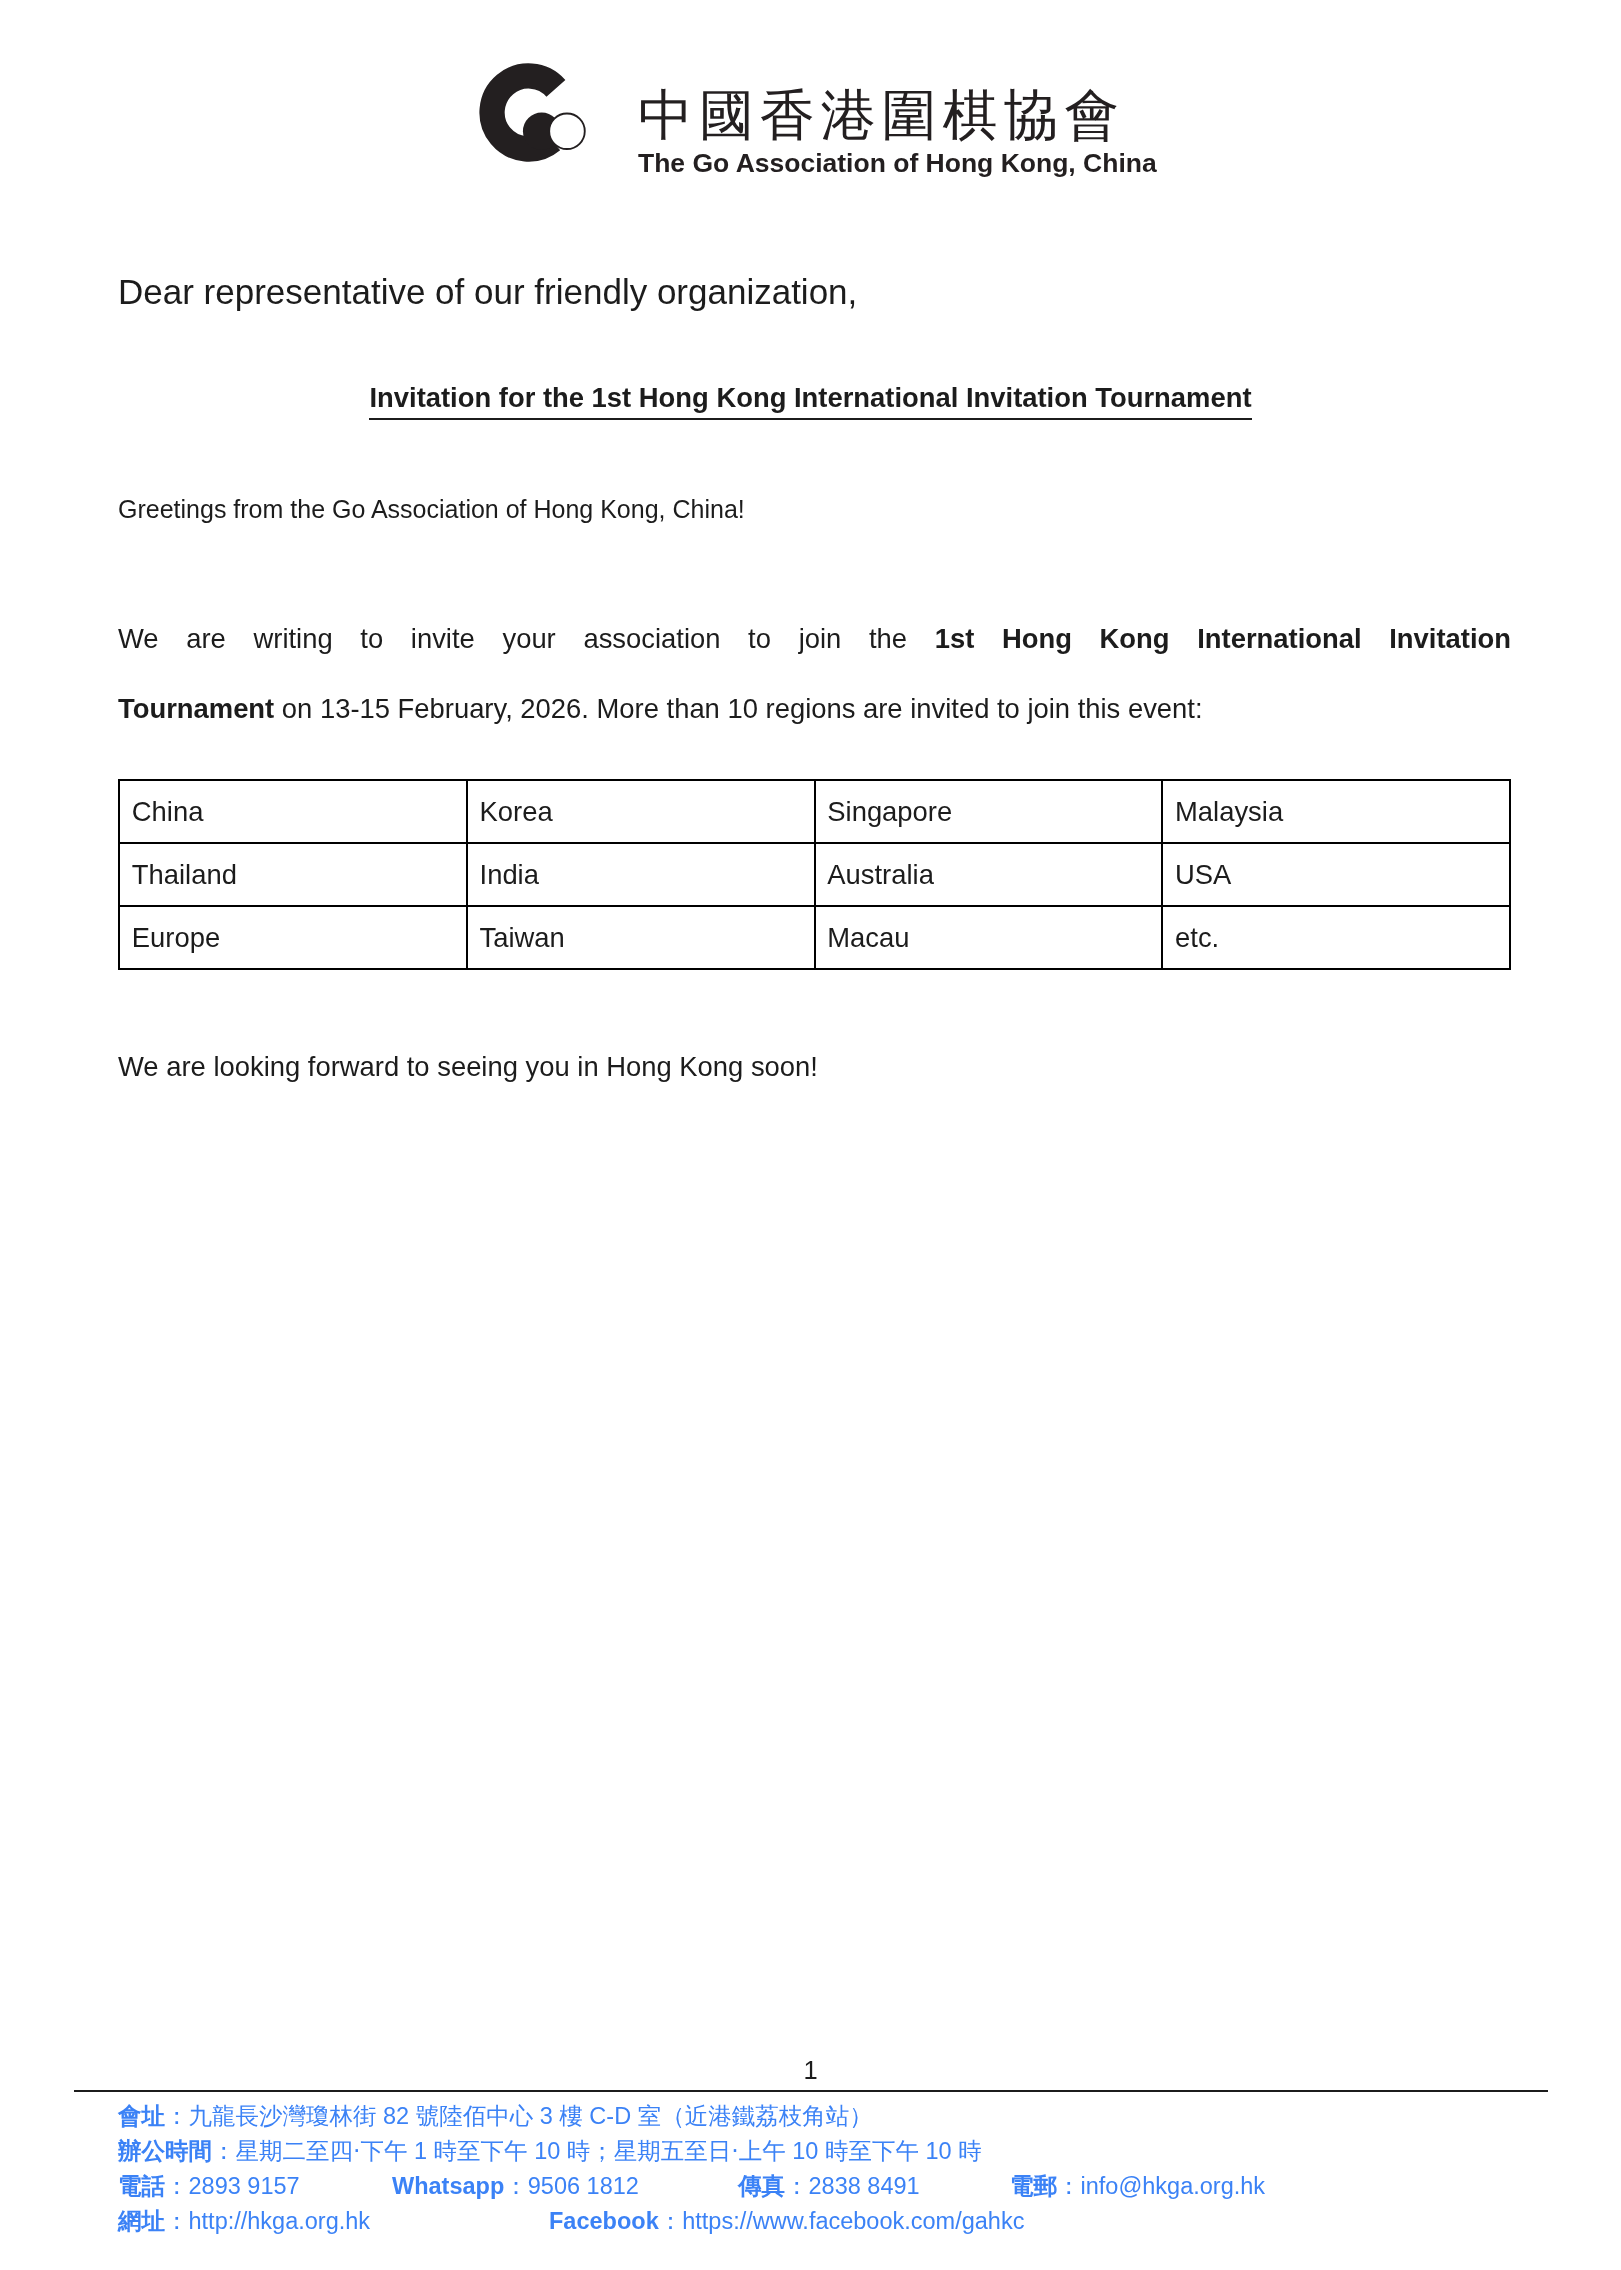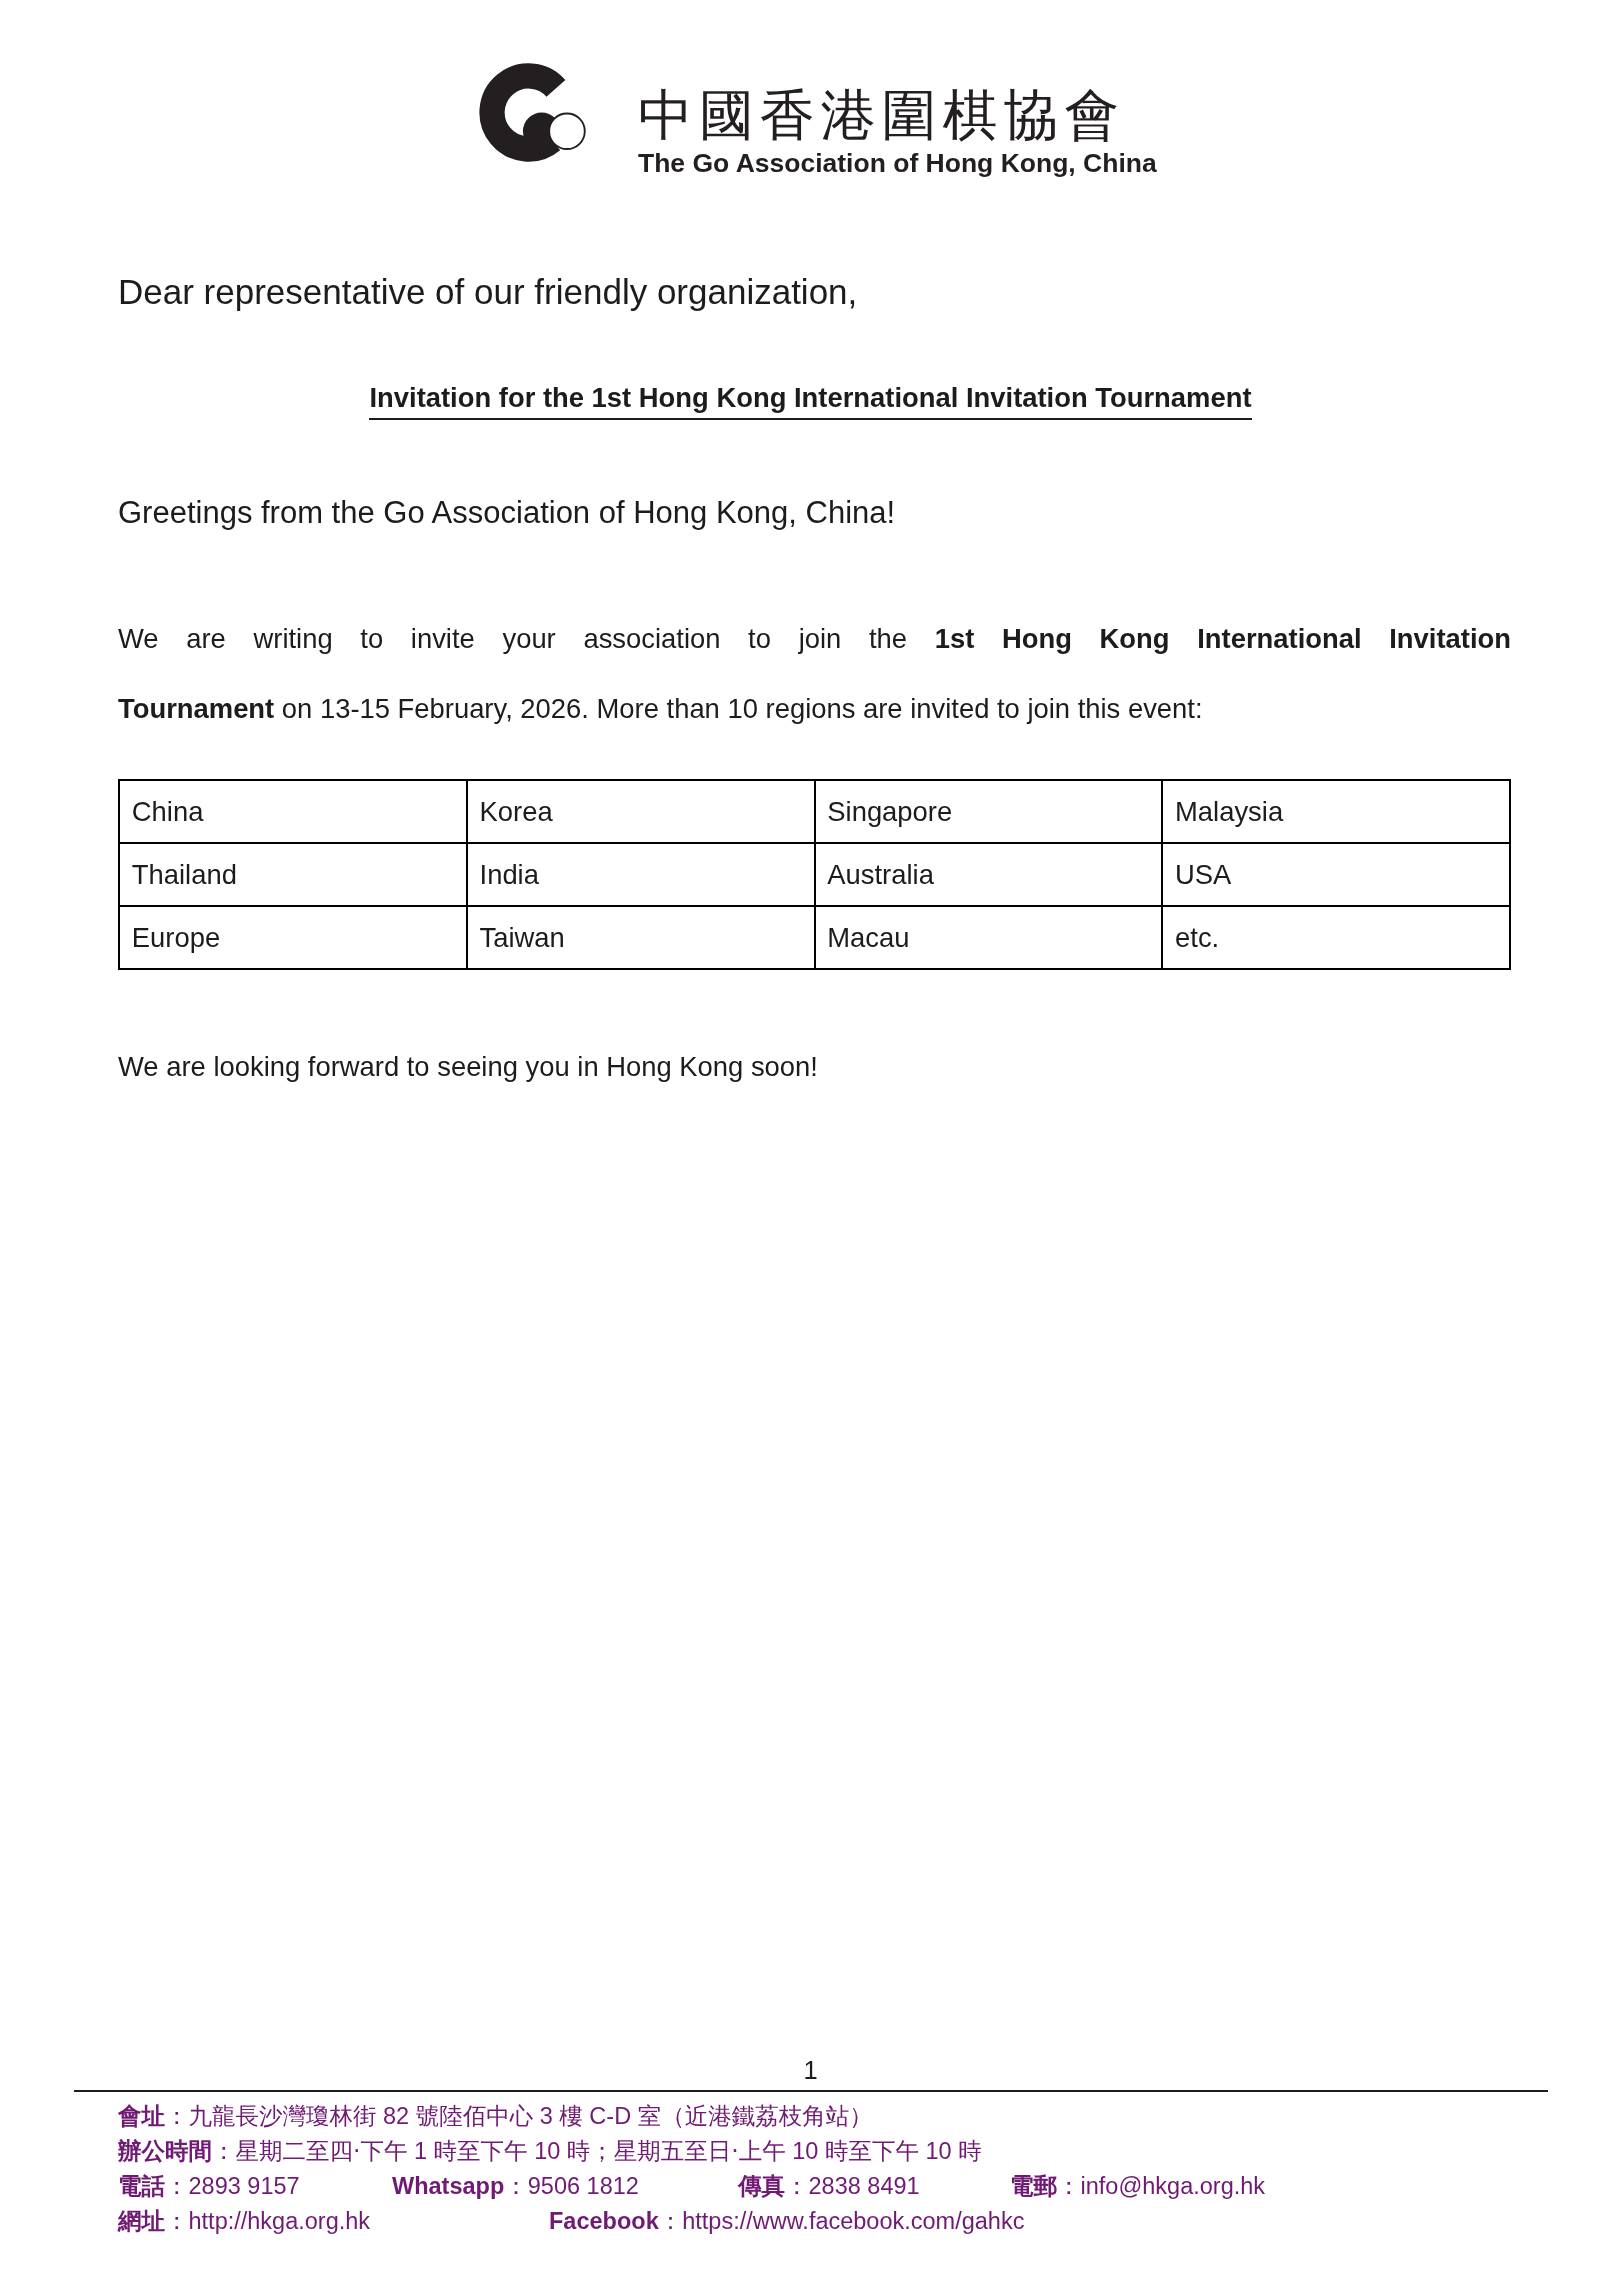--- a/index.html
+++ b/index.html
@@ -16,39 +16,39 @@
   
   .logo { position:absolute; top:59px; left:478px; display:flex; gap:42px; }
   .logo-mark { width:118px; height:122px; flex:0 0 auto; }
   .logo-text { padding-top:26.5px; }
   .org-zh { font-size:55px; line-height:59px; letter-spacing:5.9px; color:#231f20; white-space:nowrap; }
   .org-en { font-size:26.5px; line-height:25.5px; font-weight:700; color:#231f20; white-space:nowrap; margin-top:6px; }
   
   .salutation { position:absolute; top:272px; left:118px; font-size:35px; }
   .title-wrap { position:absolute; top:382px; left:0; width:1621px; text-align:center; }
   .title-line { display:inline-block; font-size:27.4px; font-weight:700; border-bottom:2.9px solid #1c1c1c; padding-bottom:3.9px; }
-  .greeting { position:absolute; top:495px; left:118px; font-size:31px; }
+  .greeting { position:absolute; top:495px; left:118px; font-size:25px; }
   .para { position:absolute; top:623px; left:118px; width:1393px; font-size:27.4px; }
   .para-line { line-height:31px; }
   .para-line.justified { text-align:justify; text-align-last:justify; }
   .para-line + .para-line { margin-top:39px; }
   .b { font-weight:700; }
   
   .regions { position:absolute; top:779px; left:118px; width:1393px; border-collapse:collapse; }
   .regions td {
     border:2px solid #000;
     width:25%; height:63px;
     font-size:27.4px; color:#1c1c1c;
     padding-left:11.8px; vertical-align:middle;
   }
   .closing { position:absolute; top:1051px; left:118px; font-size:27.4px; }
   
   .page-number { position:absolute; top:2056px; left:0; width:1621px; text-align:center; font-size:25.5px; }
   .footer-rule { position:absolute; top:2090px; left:74px; width:1474px; border:0; border-top:2px solid #1c1c1c; }
-  .footer { position:absolute; top:2099px; left:118px; width:1402px; font-size:23.5px; line-height:35px; color:#701a75; }
+  .footer { position:absolute; top:2099px; left:118px; width:1402px; font-size:23.5px; line-height:35px; color:#3b82f6; }
   .footer-line { position:relative; height:35px; white-space:nowrap; }
   .footer-line .seg { position:absolute; top:0; white-space:nowrap; }
   .fl { font-weight:700; }
   .s0 { left:0; }  .s1 { left:274px; } .s2 { left:620px; } .s3 { left:892px; }
   .w1 { left:431px; }
 </style>
 </head>
 <body>
 
 <div class="page">

